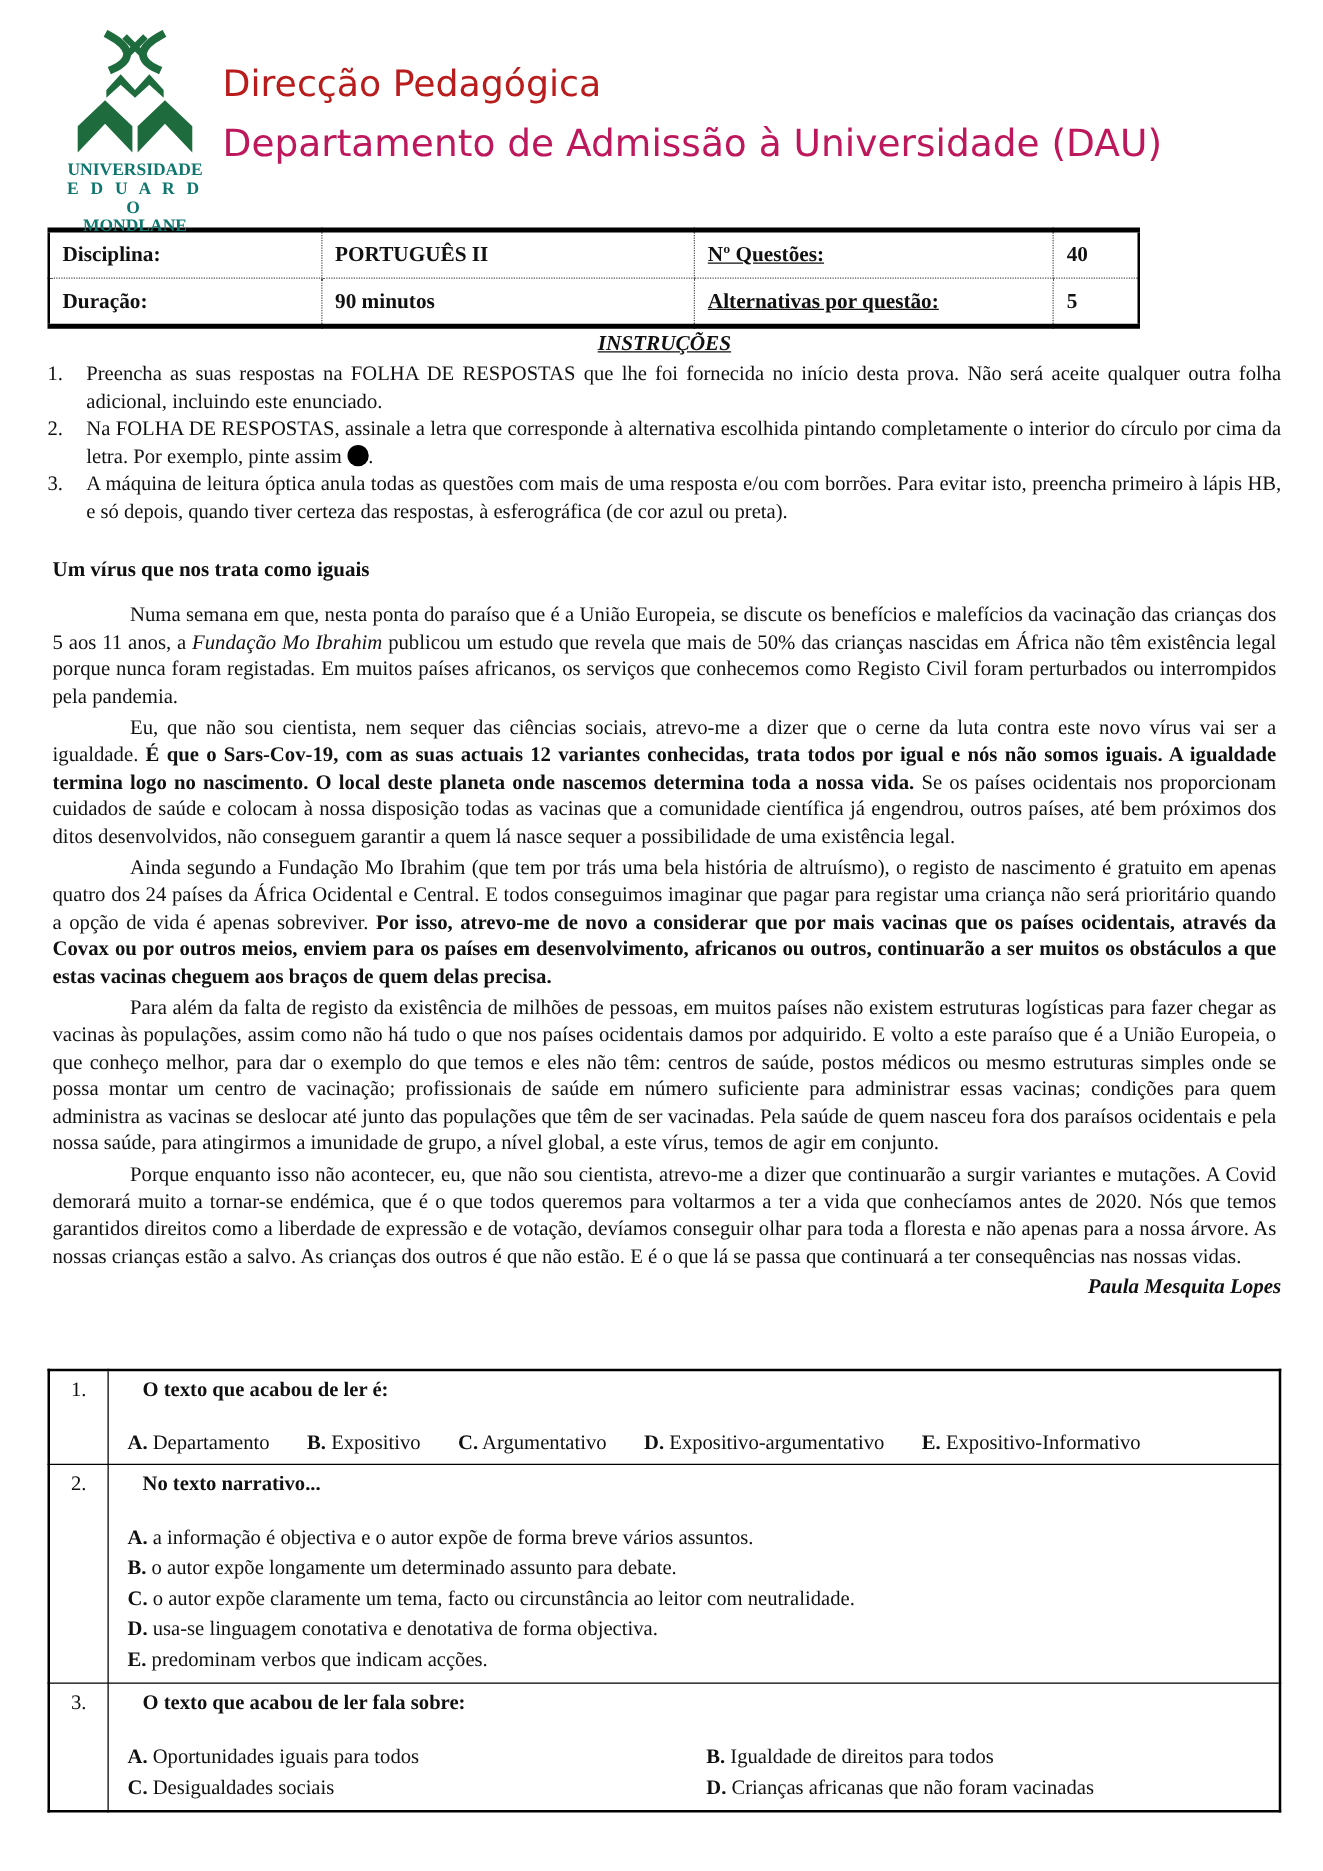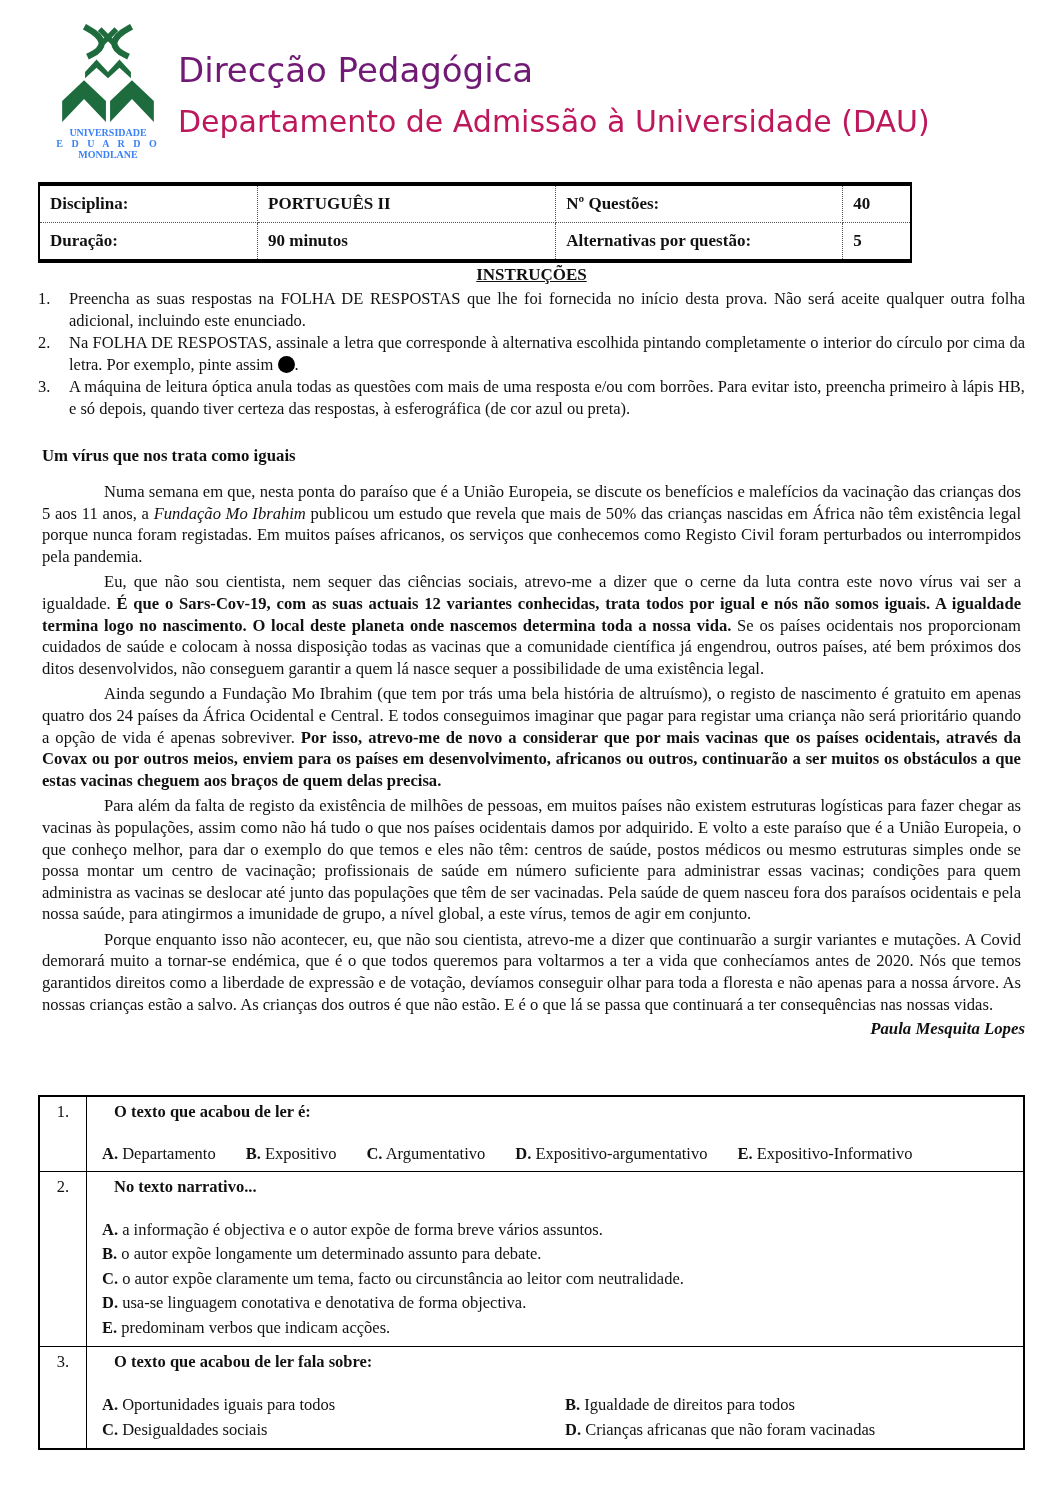--- a/index.html
+++ b/index.html
@@ -5,37 +5,37 @@
   html,body{margin:0;padding:0;background:#fff;}
   .page{
     width:1058px;height:1497px;background:#ffffff;color:#111;
     font-family:"Liberation Serif", serif;position:relative;overflow:hidden;
   }
   .content{padding:0 33px 0 38px;}
 
   
   .header{display:flex;align-items:flex-start;padding:24px 0 0 48px;height:148px;}
   .logo-block{width:120px;text-align:center;flex:0 0 auto;}
-  .logo-text{font-family:"Liberation Serif",serif;font-weight:bold;font-size:10px;line-height:1.08;color:#3b82f6;}
+  .logo-text{font-family:"Liberation Serif",serif;font-weight:bold;font-size:14px;line-height:1.08;color:#0f766e;}
   .logo-text .sp{letter-spacing:3px;}
   .titles{margin-left:10px;font-family:"DejaVu Sans","Liberation Sans",sans-serif;padding-top:26px;}
-  .title1{font-size:34px;color:#701a75;font-weight:500;}
+  .title1{font-size:29px;color:#b91c1c;font-weight:500;}
   .title2{font-size:30px;color:#be185d;font-weight:500;margin-top:14px;white-space:nowrap;}
 
   
   table.info{border-collapse:collapse;width:874px;margin-top:10px;
     border-left:2px solid #000;border-right:2px solid #000;
     border-top:4px solid #000;border-bottom:4px solid #000;}
   table.info td{border:1px dotted #555;font-weight:bold;font-size:17px;
     padding:7px 6px 7px 10px;height:22px;}
-  td.c1{width:235px;} td.c2{width:330px;} td.c3{width:320px;} td.c4{width:60px;}
+  td.c1{width:235px;} td.c2{width:330px;} td.c3{width:320px;text-decoration:underline;} td.c4{width:60px;}
 
   
   .instr-head{text-align:center;font-weight:bold;font-size:17px;
-    text-decoration:underline;margin:2px 0 3px 0;}
+    text-decoration:underline;margin:2px 0 3px 0;font-style:italic;}
   .instr-item{display:flex;font-size:16.5px;line-height:21.5px;margin-bottom:1px;}
   .instr-item .inum{flex:0 0 31px;}
   .instr-item .itext{flex:1;text-align:justify;}
   .dot{display:inline-block;width:17px;height:17px;background:#000;border-radius:50%;
     vertical-align:-3px;}
   .lead{font-size:16.5px;margin-top:23px;padding-bottom:3px;border-bottom:4px double #000;}
 
   
   .art-title{font-weight:bold;font-size:16.8px;margin:27px 0 0 4px;}
   .art{margin-top:15px;}

